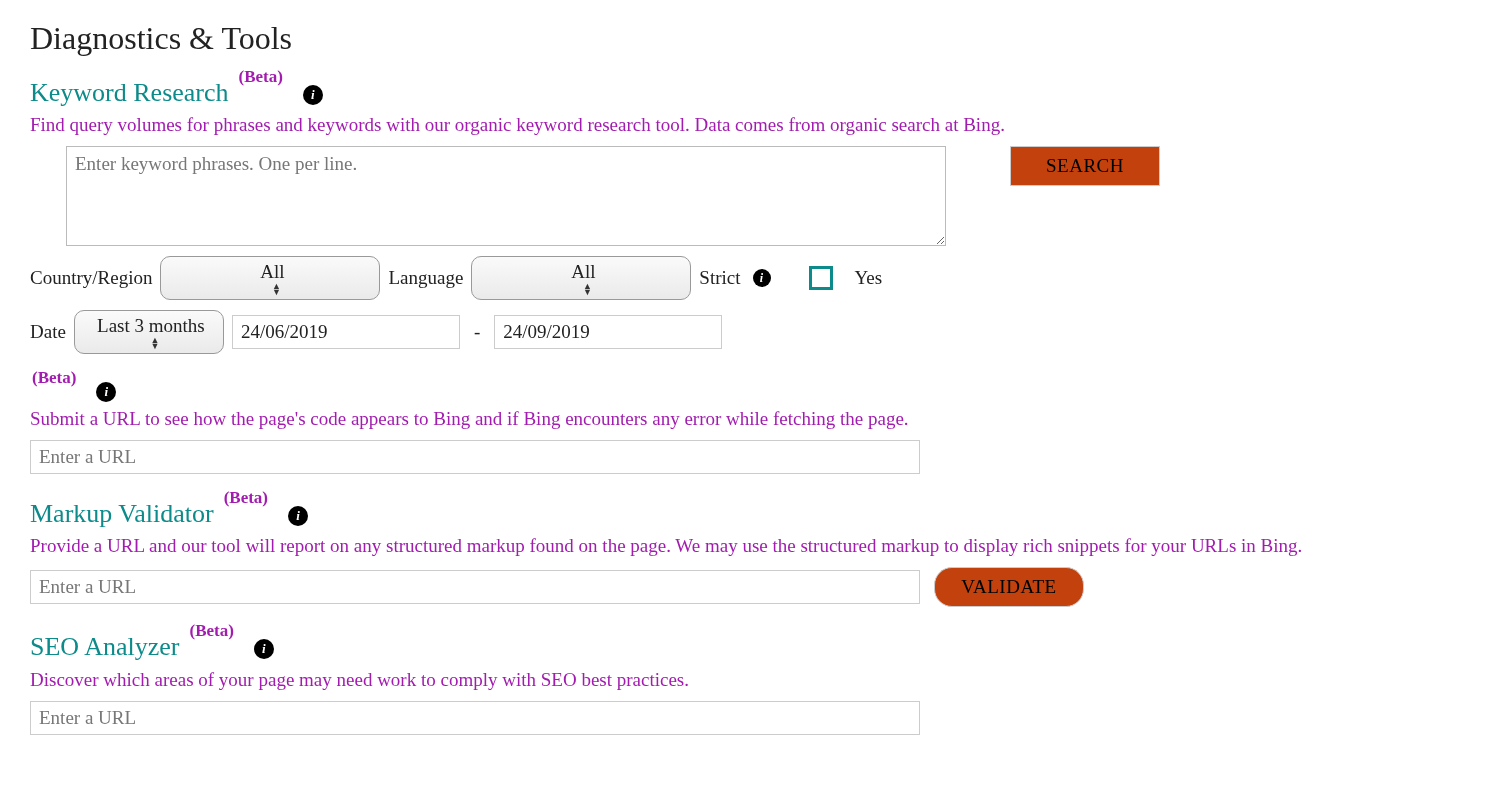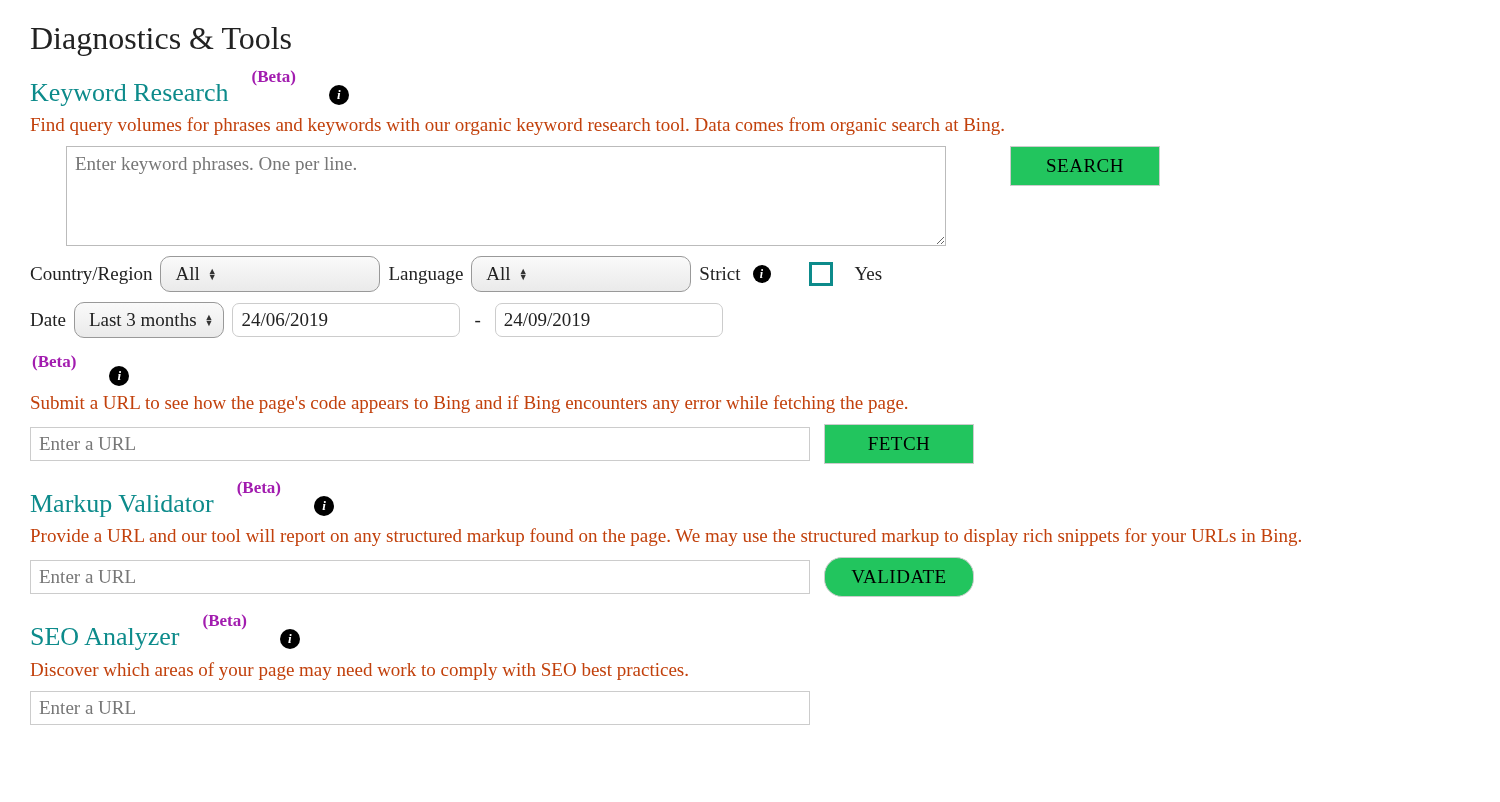--- a/index.html
+++ b/index.html
@@ -15,21 +15,21 @@
   h1.page-title {
     font-size: 32px;
     font-weight: 400;
     margin: 0 0 20px 0;
     color: #222;
   }
   .section { margin-bottom: 24px; }
   .section-heading {
     display: flex;
     align-items: flex-start;
-    gap: 21px;
+    gap: 8px;
     margin-bottom: 6px;
   }
   .section-title {
     font-size: 26px;
     font-weight: 400;
     color: #0d8b8b;
     margin: 0;
     line-height: 1.2;
   }
   .badge-beta {
@@ -60,21 +60,21 @@
   .info-icon-small {
     width: 18px;
     height: 18px;
     font-size: 12px;
     margin-left: 4px;
     margin-top: 0;
     vertical-align: middle;
   }
   .section-desc {
     font-size: 19px;
-    color: #c2410c;
+    color: #a21caf;
     margin: 0 0 10px 0;
   }
   .row {
     display: flex;
     align-items: center;
     gap: 8px;
     flex-wrap: wrap;
     margin-bottom: 10px;
   }
   textarea.kw-input {
@@ -91,45 +91,46 @@
   input.text-input::placeholder { color: #777; }
   input.text-input {
     height: 34px;
     padding: 4px 8px;
     font-family: Georgia, serif;
     font-size: 19px;
     border: 1px solid #ccc;
     color: #222;
     background:#fff;
   }
-  input.url-input { width: 780px; }
-  input.date-input { width: 228px; border-radius: 7px; }
+  input.url-input { width: 890px; }
+  input.date-input { width: 228px; }
   .btn {
     height: 40px;
     min-width: 150px;
     border: 1px solid #ccc;
-    background: #22c55e;
+    background: #c2410c;
     font-family: inherit;
     font-size: 19px;
     letter-spacing: 0.5px;
     cursor: pointer;
     padding: 4px 24px;
   }
   .select-pill {
     display: inline-flex;
     align-items: center;
-    justify-content: flex-start;
+    justify-content: center;
     border: 1px solid #999;
     border-radius: 10px;
     background: linear-gradient(#fafafa,#eaeaea);
-    height: 36px;
+    height: 44px;
     padding: 0 10px 0 14px;
     font-size: 19px;
     cursor: pointer;
     min-width: 160px;
+    flex-direction: column;
   }
   .select-pill.small { min-width: 150px; }
   .stepper {
     display:inline-flex;
     flex-direction:column;
     line-height:6px;
     margin-left:8px;
     font-size:9px;
     color:#333;
   }
@@ -203,21 +204,20 @@
 </div>
 
 <div class="section">
   <div class="section-heading">
     <span class="badge-beta">(Beta)</span>
     <span class="info-icon">i</span>
   </div>
   <p class="section-desc">Submit a URL to see how the page's code appears to Bing and if Bing encounters any error while fetching the page.</p>
   <div class="row">
     <input class="text-input url-input" placeholder="Enter a URL" style="">
-    <button class="btn" style="min-width:150px;margin-left:6px;">FETCH</button>
   </div>
 </div>
 
 <div class="section">
   <div class="section-heading">
     <h2 class="section-title">Markup Validator</h2>
     <span class="badge-beta">(Beta)</span>
     <span class="info-icon">i</span>
   </div>
   <p class="section-desc">Provide a URL and our tool will report on any structured markup found on the page. We may use the structured markup to display rich snippets for your URLs in Bing.</p>

